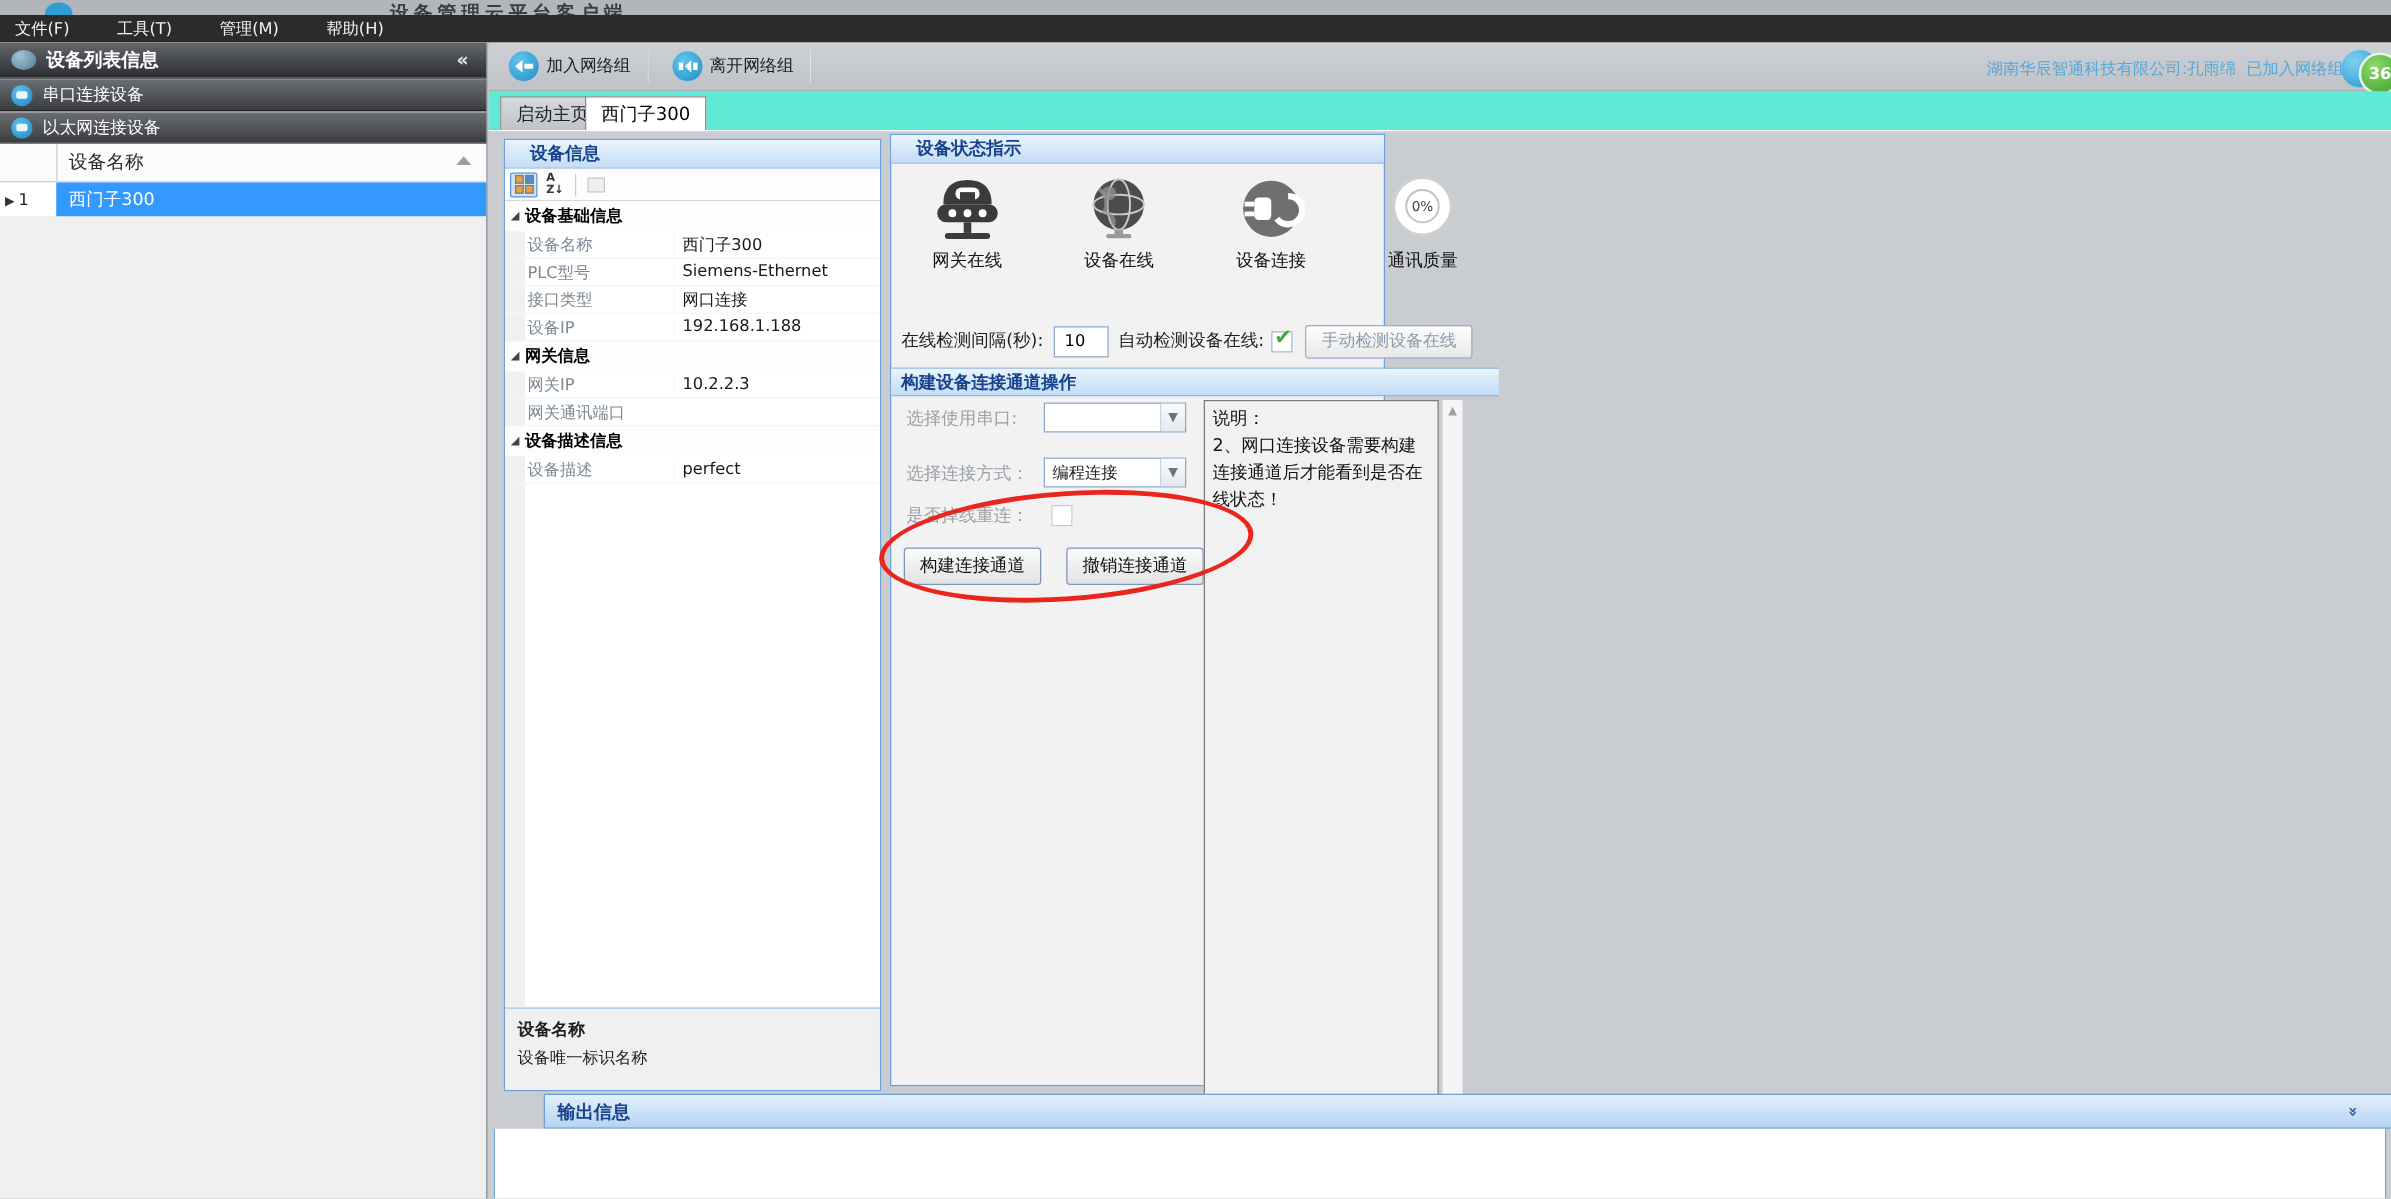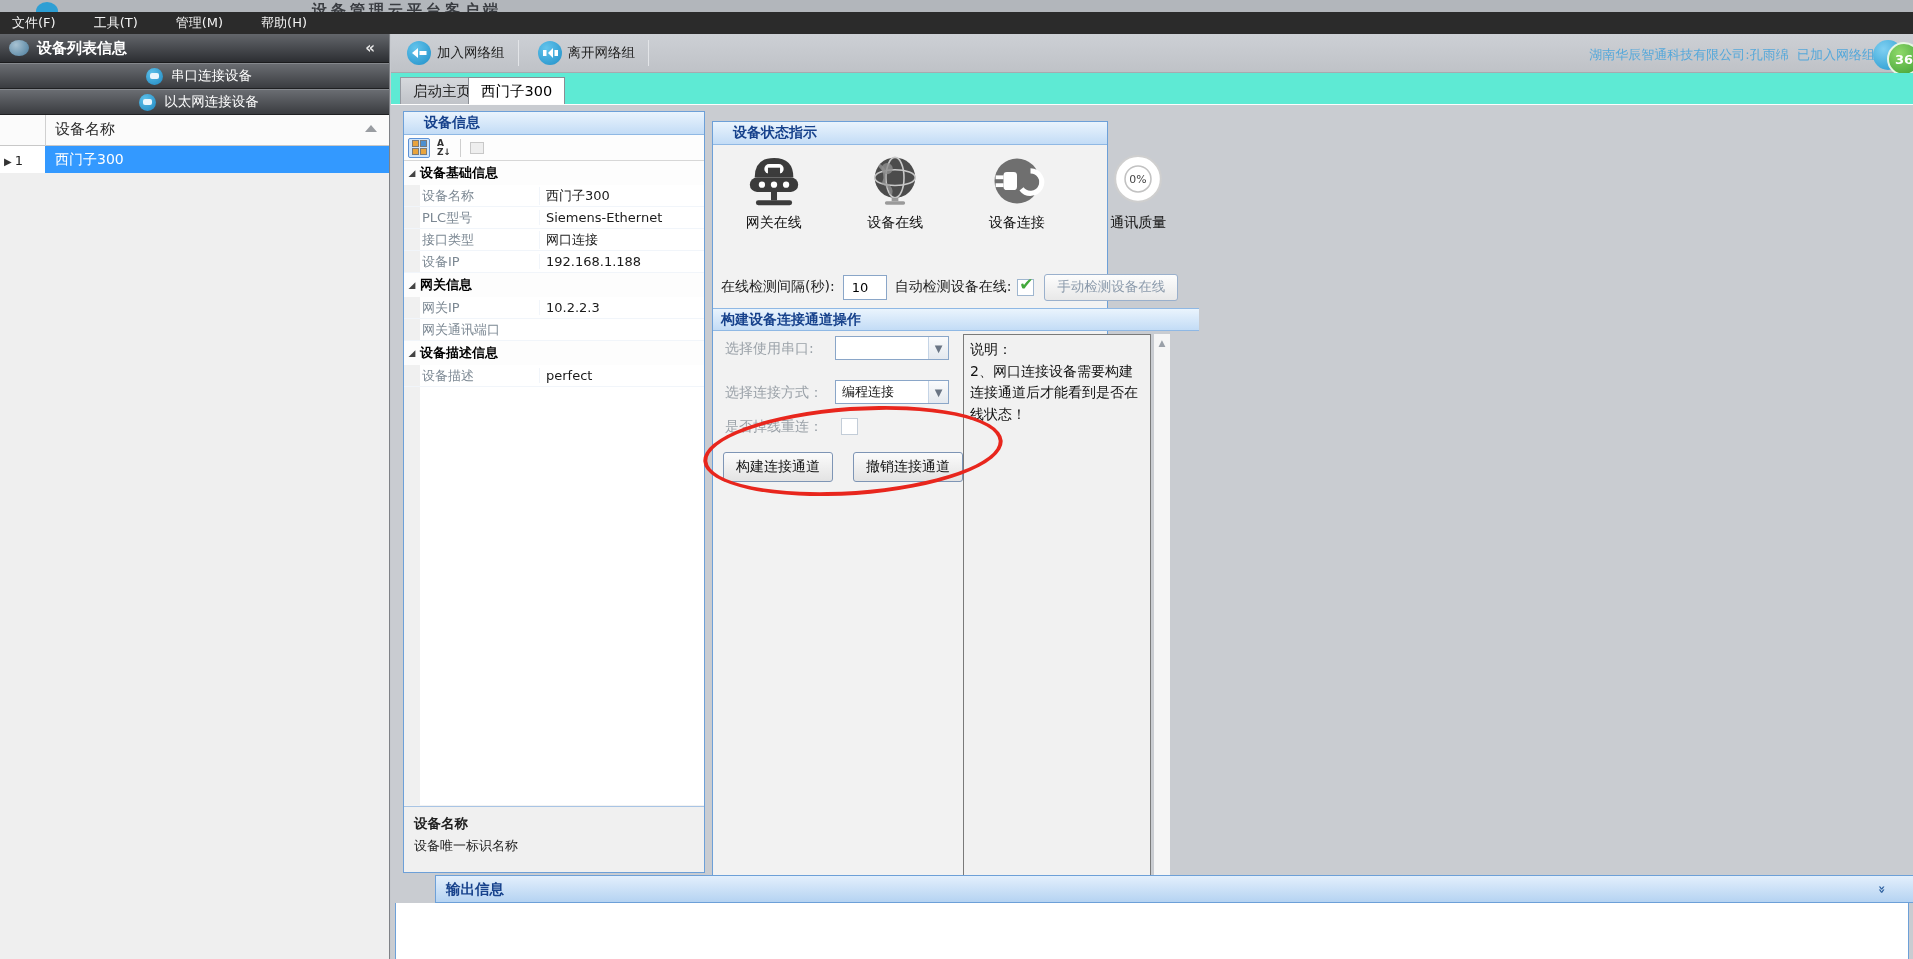--- a/index.html
+++ b/index.html
@@ -15,21 +15,21 @@
 
   
   #menubar { left:0; top:12px; width:1913px; height:22px; background:#2b2b2b; display:flex; align-items:center; gap:38px; padding-left:12px; }
   .menu-item { color:#f2f2f2; font-size:13px; cursor:default; }
 
   
   #sidebar { left:0; top:34px; width:390px; height:925px; background:#efefef; border-right:1px solid #7f8287; }
   .side-header { left:0; top:0; width:389px; height:29px; background:linear-gradient(#63666b,#2c2e32); border-bottom:1px solid #1a1b1d; display:flex; align-items:center; }
   .side-header-text { color:#fff; font-weight:bold; font-size:15px; margin-left:8px; }
   .collapse-glyph { position:absolute; right:14px; color:#e8e8e8; font-size:15px; font-weight:bold; cursor:pointer; }
-  .side-item { width:389px; height:26px; background:linear-gradient(#6a6d72,#3a3c40); border-top:1px solid #85888d; border-bottom:1px solid #1f2022; display:flex; align-items:center; color:#fff; font-size:13.5px; cursor:pointer;justify-content:center; }
+  .side-item { width:389px; height:26px; background:linear-gradient(#6a6d72,#3a3c40); border-top:1px solid #85888d; border-bottom:1px solid #1f2022; display:flex; align-items:center; color:#fff; font-size:13.5px; cursor:pointer; }
   .blue-dot { width:17px; height:17px; border-radius:50%; background:radial-gradient(circle at 35% 30%, #5cc0ea, #1f87c0); margin:0 8px 0 9px; position:relative; flex:0 0 auto; }
   .blue-dot::after { content:""; position:absolute; left:4px; top:5px; width:9px; height:6px; background:#eaf6fd; border-radius:2px; }
   .hdr-dot { width:20px; height:16px; border-radius:50%; background:radial-gradient(circle at 35% 30%, #9fb6c4, #557function-90); background:radial-gradient(circle at 35% 30%, #a8c2d2, #4a7c9c); margin-left:9px; flex:0 0 auto; }
   .grid-head { left:0; top:81px; width:389px; height:31px; background:#fbfbfb; border-bottom:1px solid #c8c8c8; }
   .grid-head .colname { position:absolute; left:55px; top:5px; font-size:15px; color:#2a2a2a; }
   .rownum-col { position:absolute; left:45px; top:0; width:1px; height:58px; background:#d0d0d0; }
   .scroll-up { position:absolute; right:12px; top:10px; width:0; height:0; border-left:6px solid transparent; border-right:6px solid transparent; border-bottom:7px solid #9a9da2; cursor:pointer; }
   .grid-row { left:0; top:112px; width:389px; height:27px; background:#fff; }
   .row-sel { position:absolute; left:45px; top:0; width:344px; height:27px; background:#3399ff; color:#fff; display:flex; align-items:center; padding-left:10px; font-size:14px; cursor:pointer; }
   .row-marker { position:absolute; left:4px; top:7px; font-size:10px; color:#333; }
@@ -74,21 +74,21 @@
   .pg-cat { position:relative; height:24px; display:flex; align-items:center; font-weight:bold; color:#000; background:#fdfdfd; }
   .pg-exp { width:16px; text-align:center; font-size:9px; color:#444; }
   .pg-row { position:relative; height:22px; display:flex; align-items:center; border-bottom:1px solid #f1f5fa; }
   .pg-label { width:135px; padding-left:18px; color:#7c8893; font-size:13px; }
   .pg-value { flex:1; color:#1a1a1a; font-size:13px; border-left:1px solid #f1f5fa; padding-left:6px; }
   .pg-desc { position:absolute; left:0; bottom:0; width:100%; height:66px; background:#f0f0f0; border-top:1px solid #a8c4e4; padding:8px 10px; }
   .pg-desc .t { font-weight:bold; font-size:13.5px; }
   .pg-desc .d { font-size:13px; margin-top:4px; }
 
   
-  #status-panel { left:321px; top:16px; width:396px; height:762px; }
+  #status-panel { left:321px; top:2px; width:396px; height:762px; }
   .indicators { position:absolute; left:0; top:26px; width:486px; height:118px; display:flex; justify-content:space-around; align-items:flex-start; padding-top:6px; }
   .indicator { display:flex; flex-direction:column; align-items:center; width:110px; }
   .ind-label { margin-top:6px; font-size:14px; color:#111; }
   .detect-row { position:absolute; left:8px; top:150px; width:470px; height:30px; display:flex; align-items:center; font-size:14px; }
   .num-input { width:44px; height:25px; border:1px solid #8aa6c8; background:#fff; margin:0 8px; font-size:13px; text-align:left; padding-left:8px; font-family:inherit; }
   .chk { width:17px; height:17px; border:1px solid #9fb6cf; background:#fff; position:relative; margin-left:6px; cursor:pointer; }
   .chk.checked::after { content:"✔"; position:absolute; left:1px; top:-6px; color:#43a93c; font-size:17px; }
   .manual-btn { margin-left:10px; height:27px; padding:0 12px; background:linear-gradient(#fdfdfd,#e8e8e8); border:1px solid #9ab0cc; border-radius:3px; color:#8b9aab; font-size:13.5px; cursor:pointer; font-family:inherit; }
 
   

